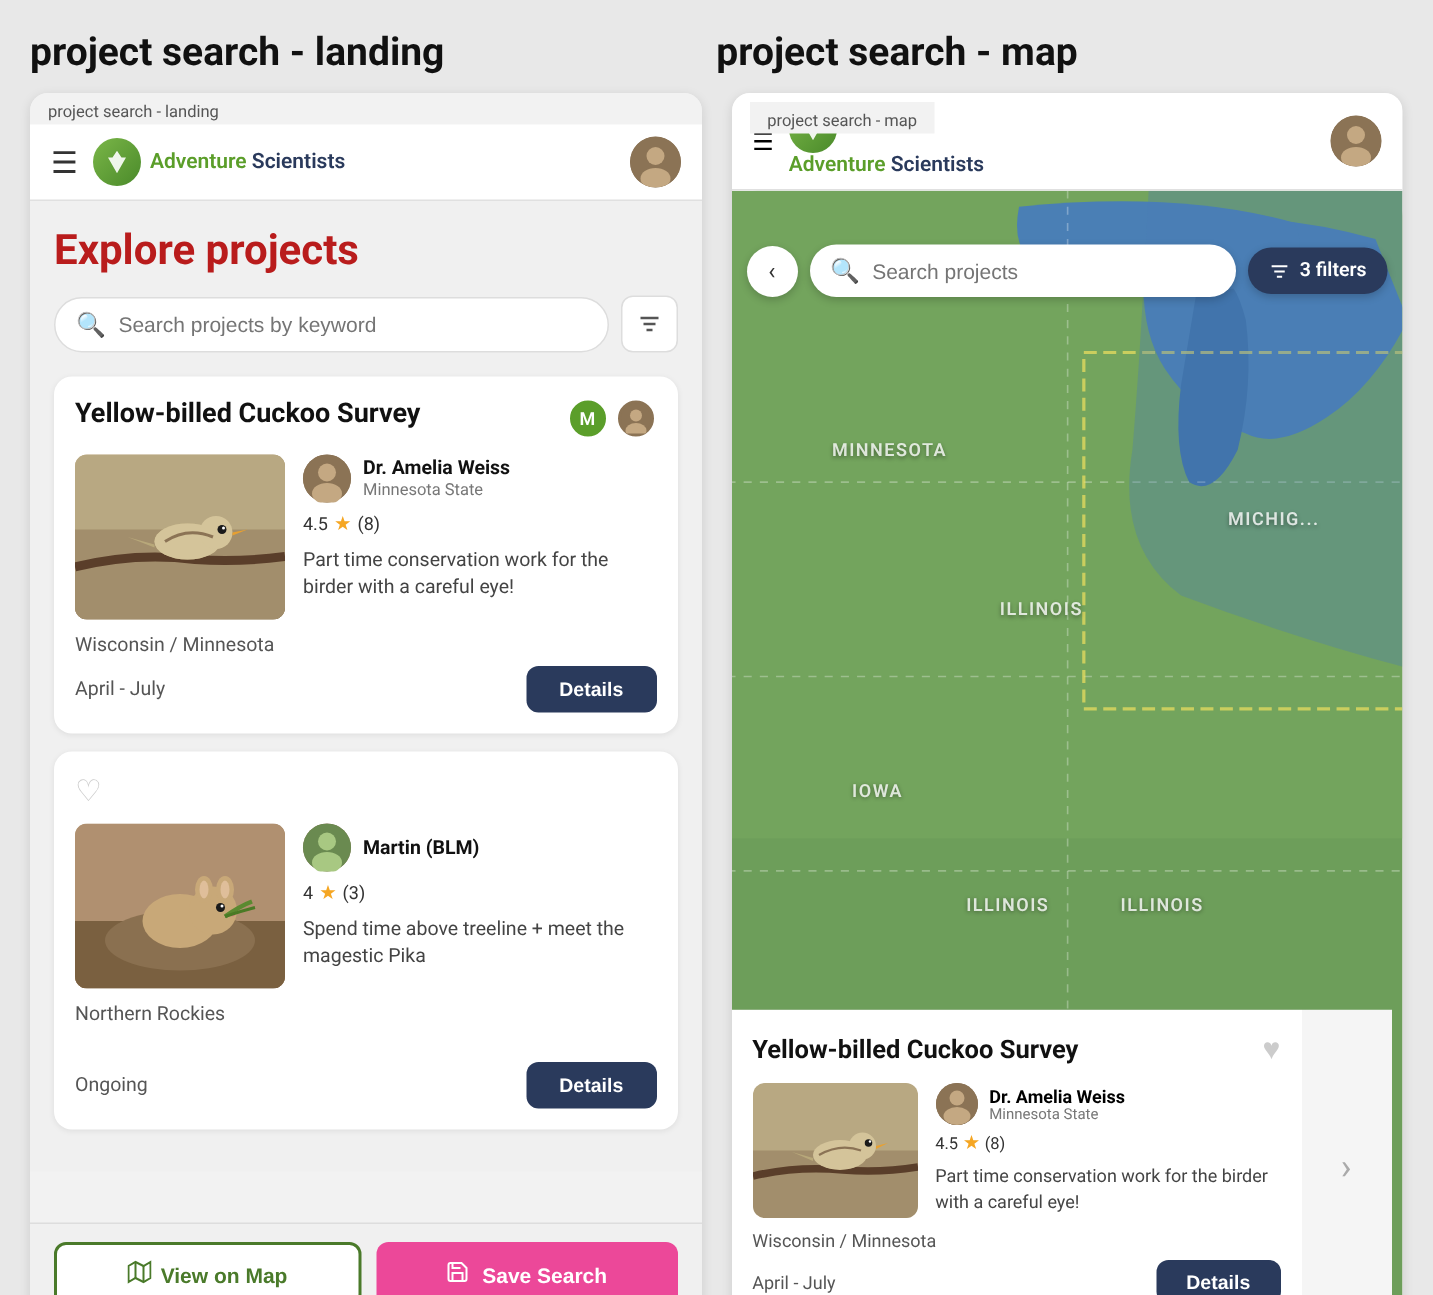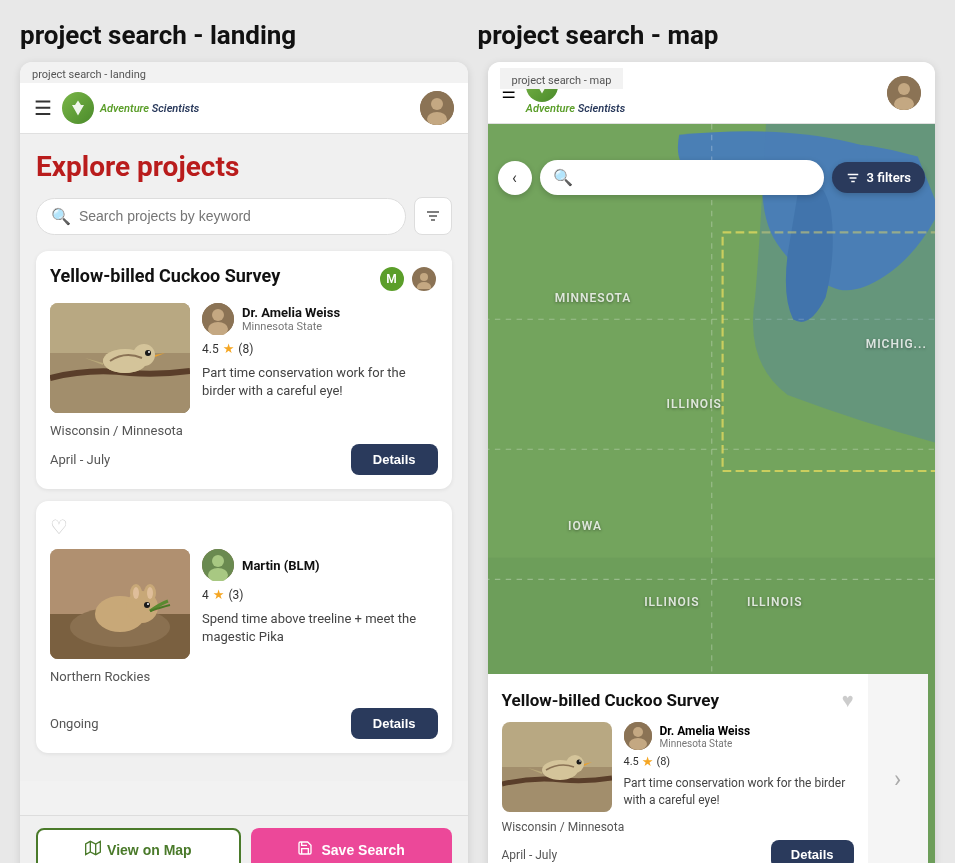--- a/index.html
+++ b/index.html
@@ -69,24 +69,23 @@
       height: 32px;
       border-radius: 50%;
       background: linear-gradient(135deg, #7ab648, #4a8a2a);
       display: flex;
       align-items: center;
       justify-content: center;
       color: white;
       font-size: 14px;
     }
     .logo-text {
-      font-size: 11px;
+      font-size: 14px;
       font-weight: 600;
       color: #555;
-      font-style: italic;
     }
     .logo-text span {
       color: #5b9e2a;
     }
     .avatar {
       width: 34px;
       height: 34px;
       border-radius: 50%;
       background: #8B7355;
       overflow: hidden;
@@ -797,27 +796,28 @@
           <rect x="240" y="100" width="200" height="220" fill="none" stroke="#f0e060" stroke-width="2" stroke-dasharray="8,4" opacity="0.7"></rect>
 
           <path d="M280 0 Q420 0 460 0 L460 300 Q380 280 300 250 Q260 220 270 160 Q275 100 280 0Z" fill="#4a7fb5" opacity="0.35"></path>
         </svg>
 
         <div class="map-label" style="top:22%; left:15%;">MINNESOTA</div>
         <div class="map-label" style="top:36%; left:40%;">ILLINOIS</div>
         <div class="map-label" style="top:52%; left:18%;">IOWA</div>
         <div class="map-label" style="top:62%; left:35%;">ILLINOIS</div>
         <div class="map-label" style="top:62%; left:58%;">ILLINOIS</div>
-        <div class="map-label" style="top:28%; left:74%;margin-left:47px;">MICHIG...</div>
+        <div class="map-label" style="top:28%; left:74%;">MICHIG...</div>
       </div>
 
       <div class="map-nav-bar">
         <div class="back-btn">‹</div>
         <div class="map-search-wrap">
           <span style="color:#aaa;">🔍</span>
+          <input type="text" placeholder="Search projects" style="">
         </div>
         <div class="filter-chip">
           <svg width="14" height="14" viewBox="0 0 24 24" fill="none" stroke="white" stroke-width="2.5">
             <line x1="3" y1="6" x2="21" y2="6"></line>
             <line x1="6" y1="12" x2="18" y2="12"></line>
             <line x1="9" y1="18" x2="15" y2="18"></line>
           </svg>
           <span>3 filters</span>
         </div>
       </div>

